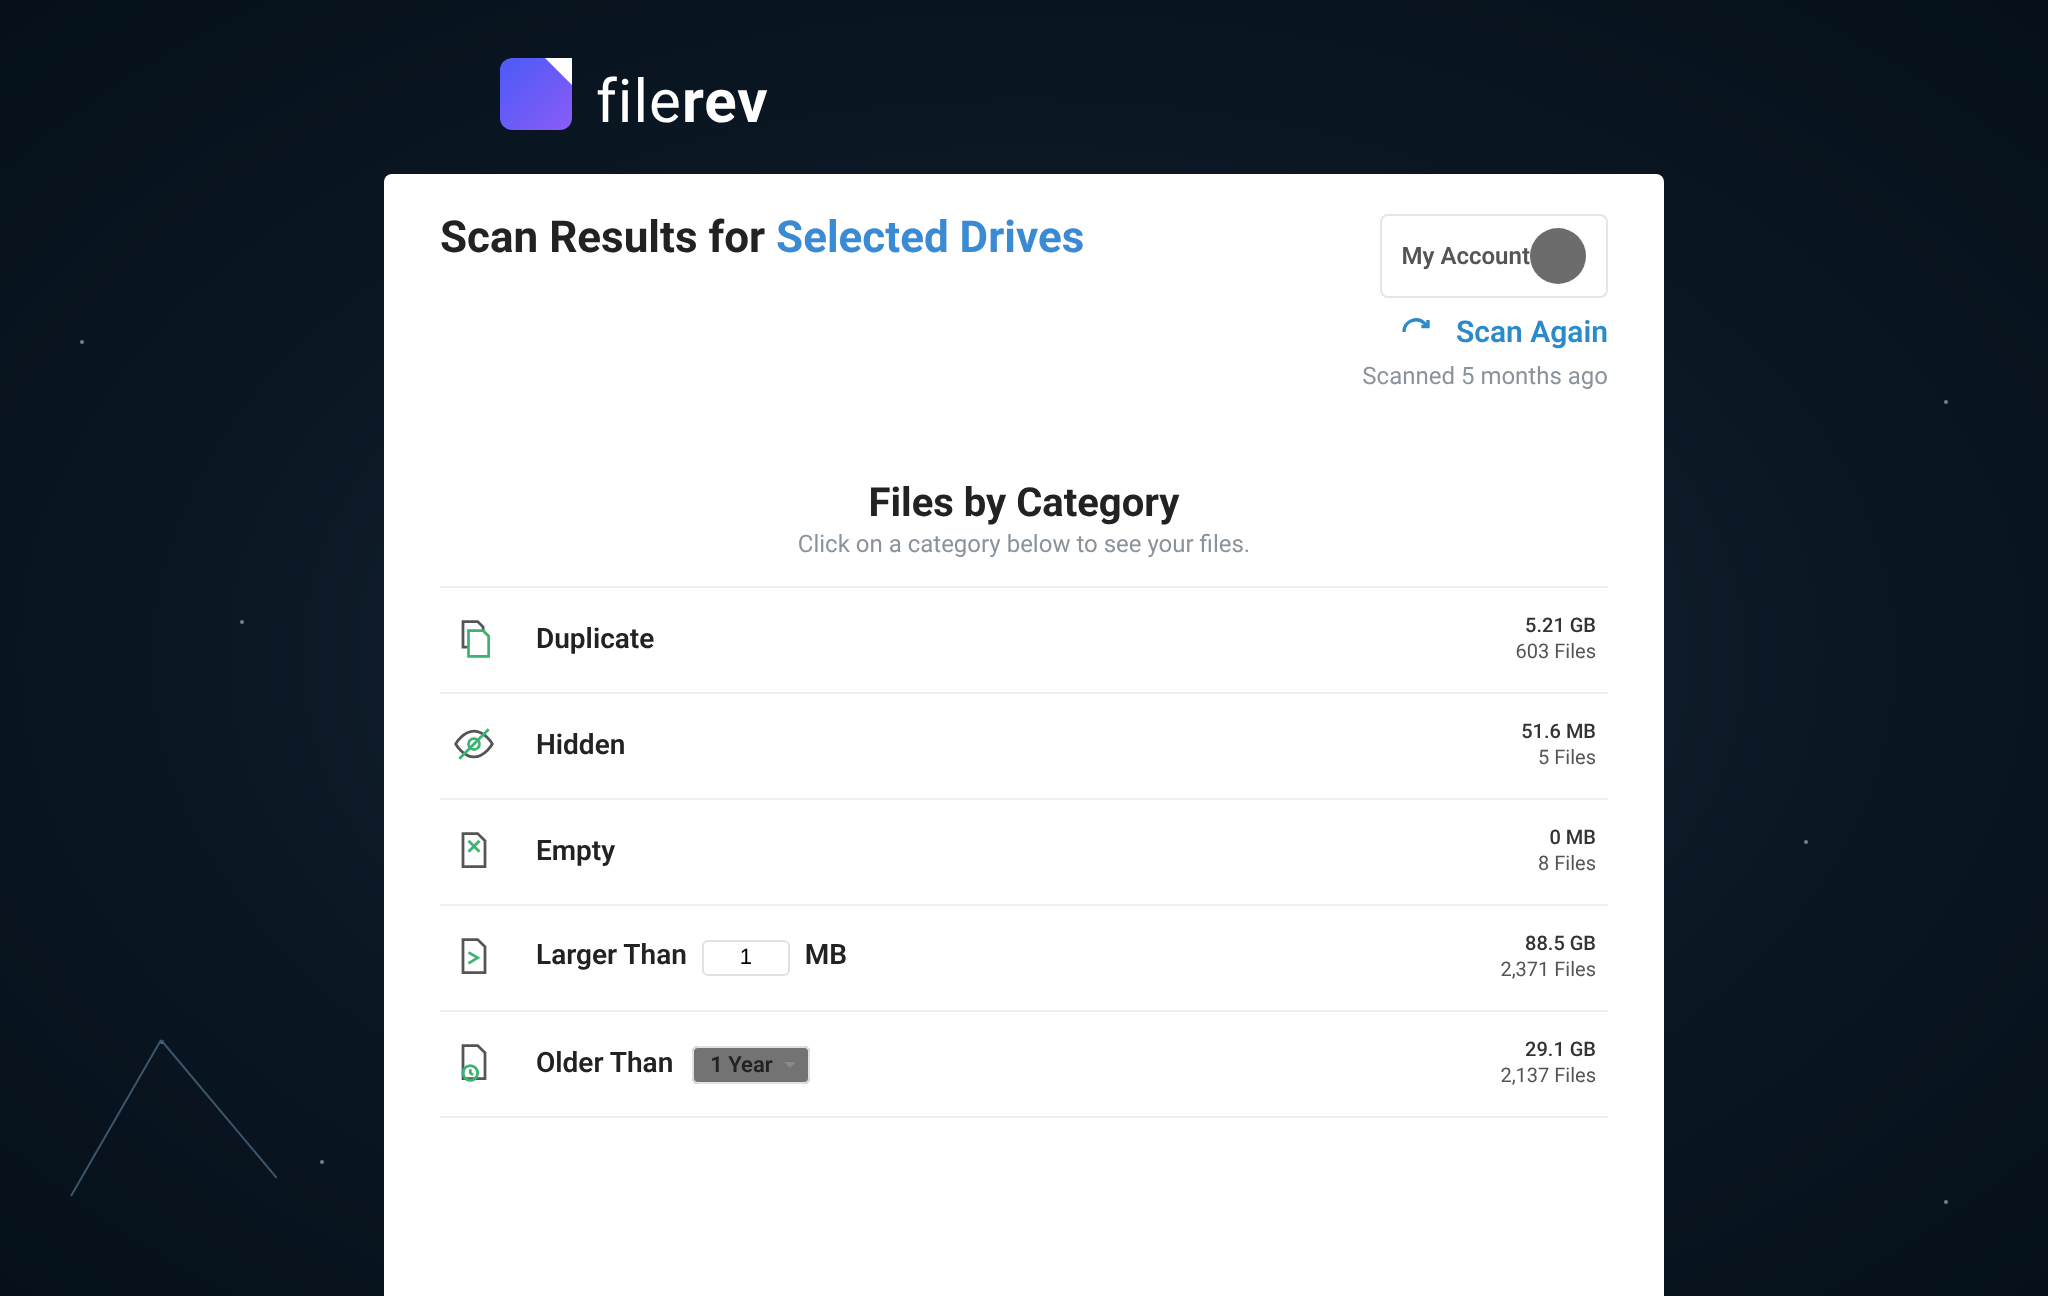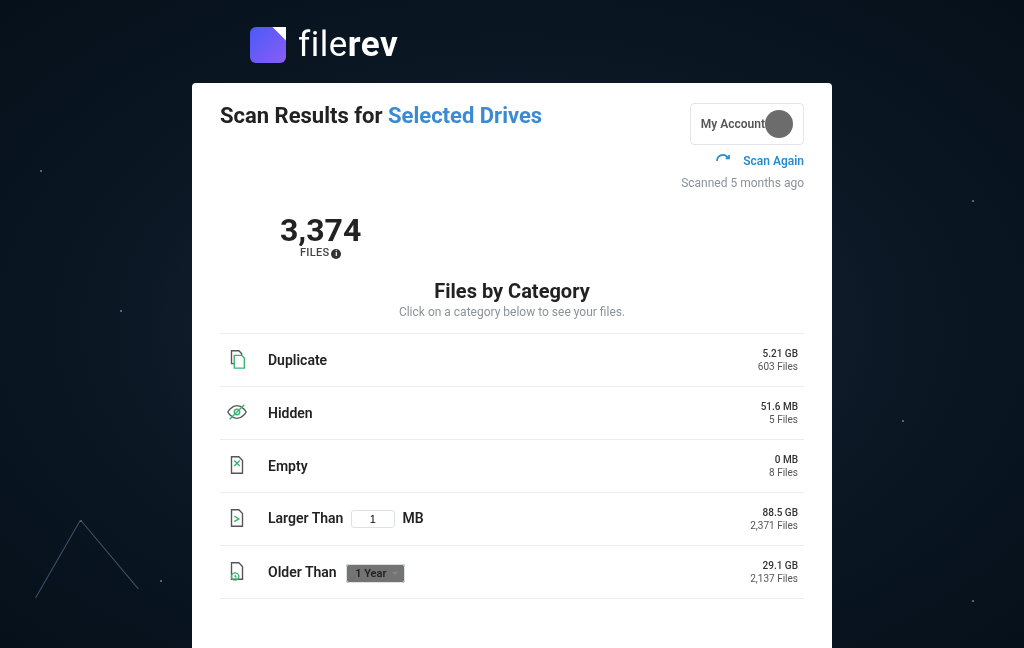--- a/index.html
+++ b/index.html
@@ -19,21 +19,21 @@
   .l1{top:520px;left:80px;transform:rotate(-40deg)}
   .l2{top:520px;left:80px;transform:rotate(30deg)}
 
   .logo-wrap { display:flex; align-items:center; gap:12px; padding:24px 0 18px 250px; }
   .logo-box {
     width:36px;height:36px;border-radius:6px;
     background:linear-gradient(135deg,#4a5af8 0%,#8b5cf6 100%);
     position:relative;
   }
   .logo-box::after{content:'';position:absolute;top:0;right:0;width:14px;height:14px;background:#fff;clip-path:polygon(100% 0,100% 100%,0 0)}
-  .logo-text { color:#fff; font-size:35px; font-weight:400; letter-spacing:.5px; }
+  .logo-text { color:#fff; font-size:30px; font-weight:400; letter-spacing:.5px;margin-top:10px; }
   .logo-text b { font-weight:700; }
 
   .card {
     width:640px;
     margin:0 auto;
     background:#fff;
     border-radius:4px;
     padding:20px 28px 0 28px;
     min-height:570px;
   }
@@ -42,21 +42,21 @@
   .hdr h1 { font-size:22px; font-weight:700; color:#222; }
   .hdr h1 .sel { color:#3a8ad4; font-weight:700; }
   .acct {
     display:flex; align-items:center; gap:0;
     border:1px solid #e2e6ea; border-radius:4px; padding:6px 10px;
     font-size:12px; font-weight:600; color:#555;
   }
   .avatar { width:28px;height:28px;border-radius:50%;background:#6c6c6c }
 
   .scan-info { text-align:right; margin-top:8px; font-size:12px; color:#8a939b; }
-  .scan-again { display:inline-flex; align-items:center; gap:12px; color:#2a8acb; font-weight:600; font-size:12px; }
+  .scan-again { display:inline-flex; align-items:center; gap:12px; color:#2a8acb; font-weight:600; font-size:15px; }
   .scan-again svg { width:16px;height:16px }
 
   .stats { display:flex; gap:90px; padding:24px 60px 10px; }
   .stat { text-align:center }
   .stat .num { font-size:32px; font-weight:700; color:#222; line-height:1 }
   .stat .lbl { font-size:11px; color:#444; font-weight:500; letter-spacing:.3px }
   .info-i { display:inline-block;width:10px;height:10px;border-radius:50%;background:#333;color:#fff;font-size:8px;line-height:10px;text-align:center;margin-left:2px;font-weight:700 }
 
   .sec-title { text-align:center; margin-top:10px; }
   .sec-title h2 { font-size:20px;font-weight:700;color:#222 }
@@ -120,24 +120,20 @@
     <a class="scan-again">
       <svg viewBox="0 0 24 24" fill="none" stroke="#2a8acb" stroke-width="2.5">
         <path d="M3 12a9 9 0 0 1 15.5-6.3L21 8M21 3v5h-5"></path>
       </svg>
       <span>Scan Again</span>
     </a>
     <div style="margin-top:4px">Scanned 5 months ago</div>
   </div>
 
   <div class="stats">
-    <div class="stat">
-      <div class="num">3,374</div>
-      <div class="lbl"><span>FILES</span><span class="info-i">i</span></div>
-    </div>
   </div>
 
   <div class="sec-title">
     <h2>Files by Category</h2>
     <p>Click on a category below to see your files.</p>
   </div>
 
   <div class="cats" id="cats">
       <div class="cat">
         <div class="cat-left">

